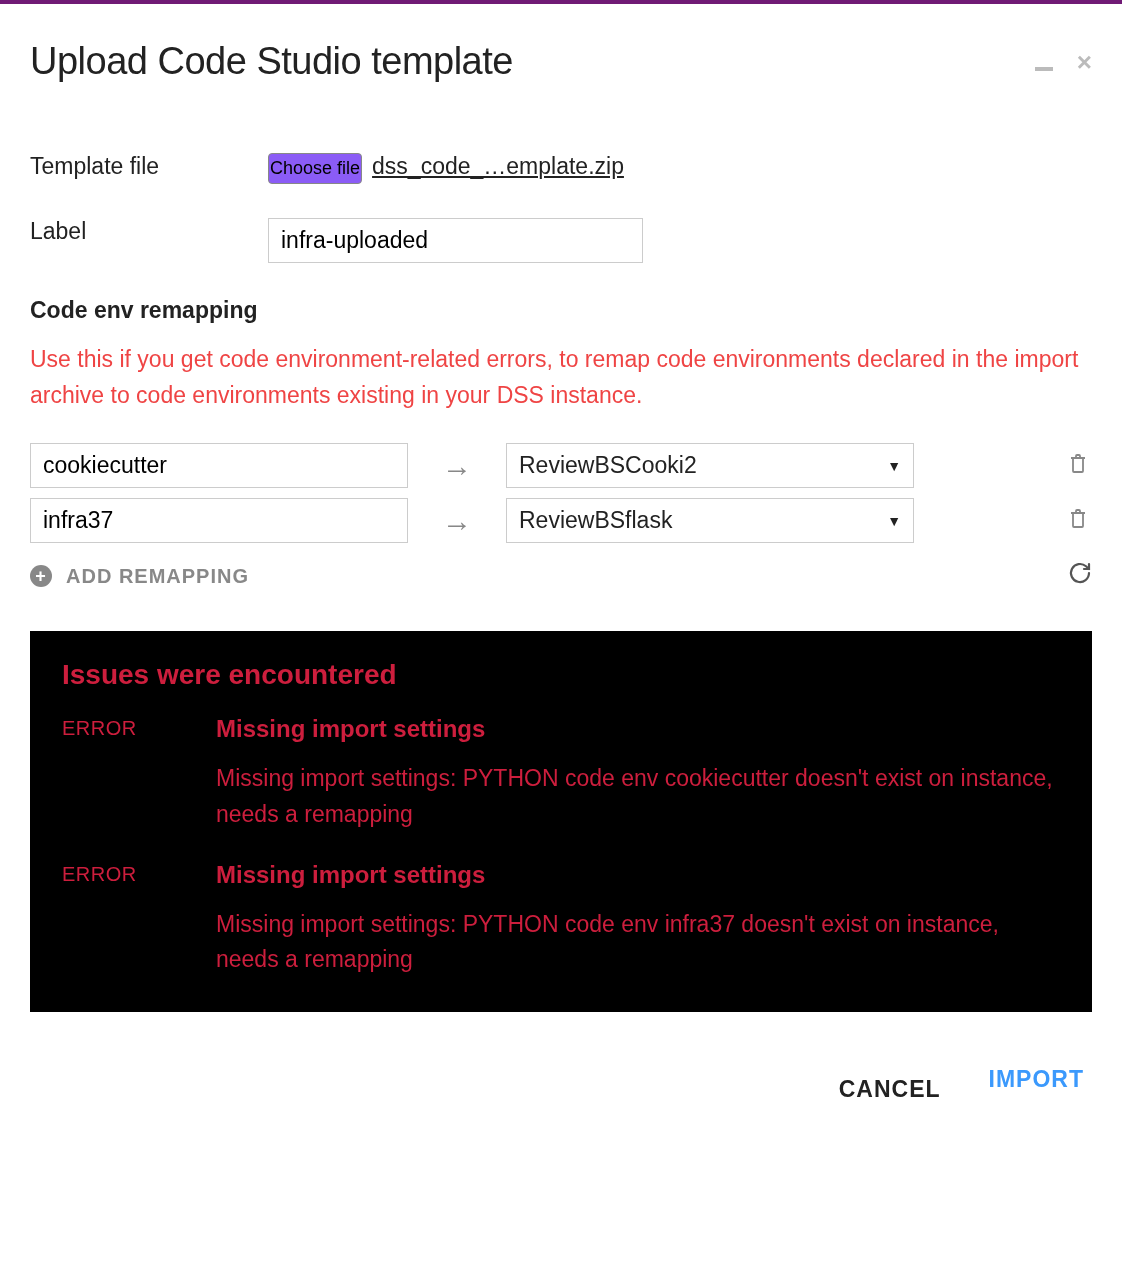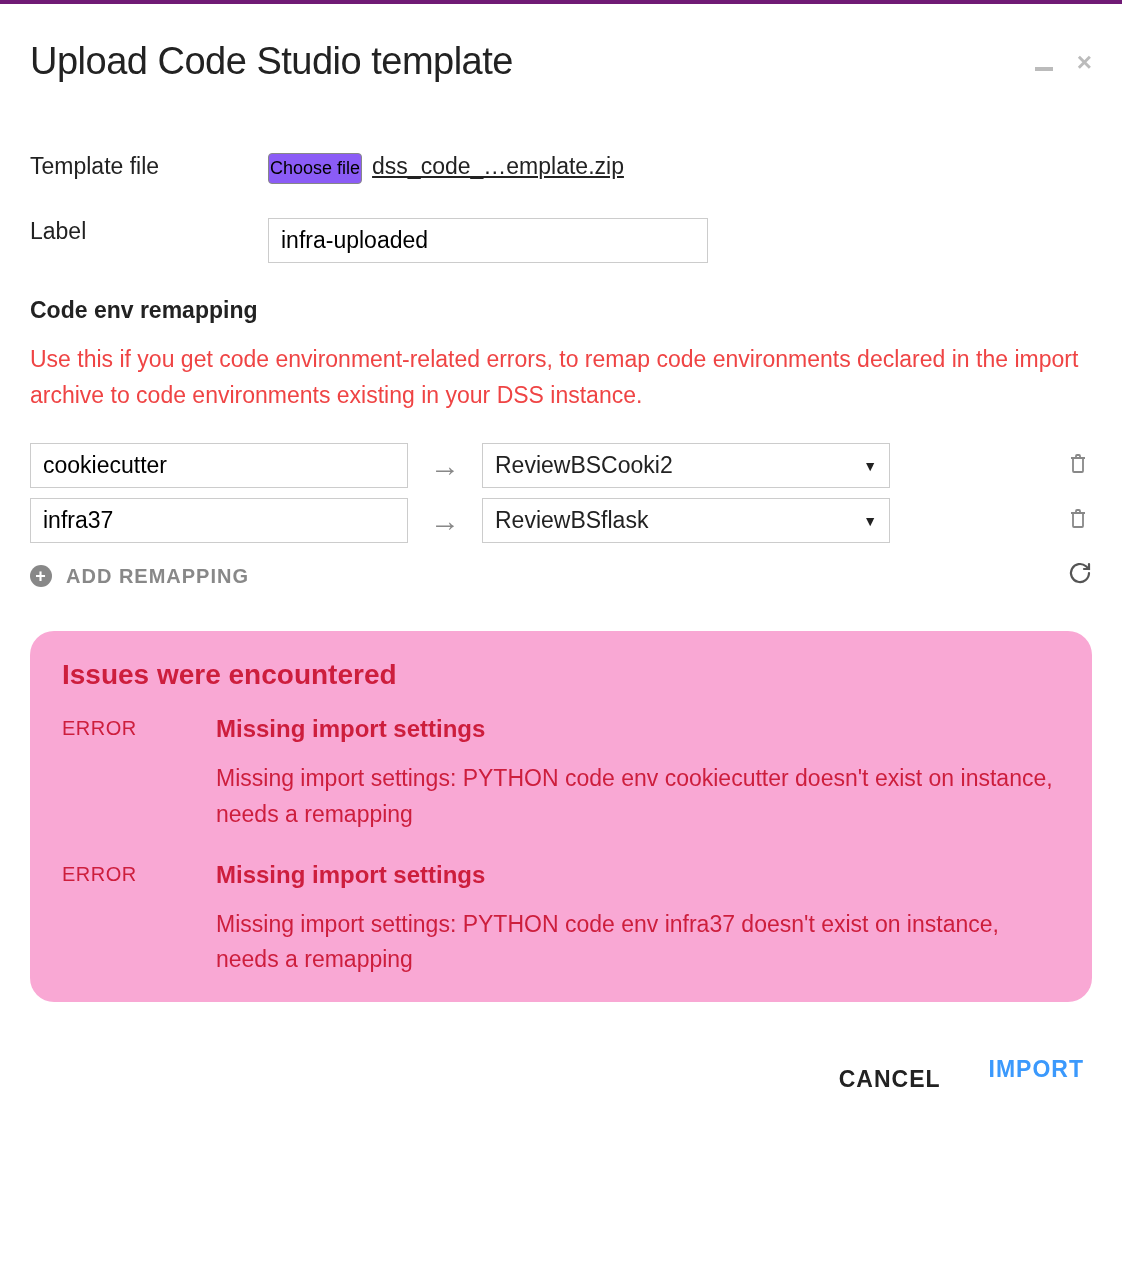--- a/index.html
+++ b/index.html
@@ -65,39 +65,39 @@
   }
   .filename {
     font-size: 23px;
     color: #222;
     text-decoration: underline;
   }
   .text-input {
     font-size: 23px;
     padding: 8px 12px;
     border: 1px solid #ccc;
-    width: 440px;
+    width: 375px;
     font-family: inherit;
   }
   .section-title {
     font-size: 23px;
     font-weight: 700;
     margin-bottom: 18px;
   }
   .help-text {
     font-size: 23px;
     color: #ef4444;
     line-height: 1.55;
     margin-bottom: 30px;
   }
   .remap-row {
     display: flex;
     align-items: center;
     margin-bottom: 10px;
-    gap: 0;
+    gap: 12px;
   }
   .remap-source {
     flex: 0 0 378px;
     border: 1px solid #ccc;
     font-size: 23px;
     padding: 8px 12px;
     font-family: inherit;
   }
   .arrow-cell {
     flex: 0 0 74px;
@@ -160,23 +160,22 @@
     font-size: 18px;
     font-weight: bold;
     line-height: 1;
   }
   .refresh-icon {
     color: #666;
     font-size: 24px;
     cursor: pointer;
   }
   .issues-panel {
-    background: #f9a8d4;
-    padding: 28px 32px 24px 32px;
-    border-radius: 24px;
+    background: #000000;
+    padding: 28px 32px 34px 32px;
   }
   .issues-title {
     color: #cd1e3d;
     font-size: 28px;
     font-weight: 700;
     margin-bottom: 24px;
   }
   .issue-row {
     display: flex;
     margin-bottom: 28px;

